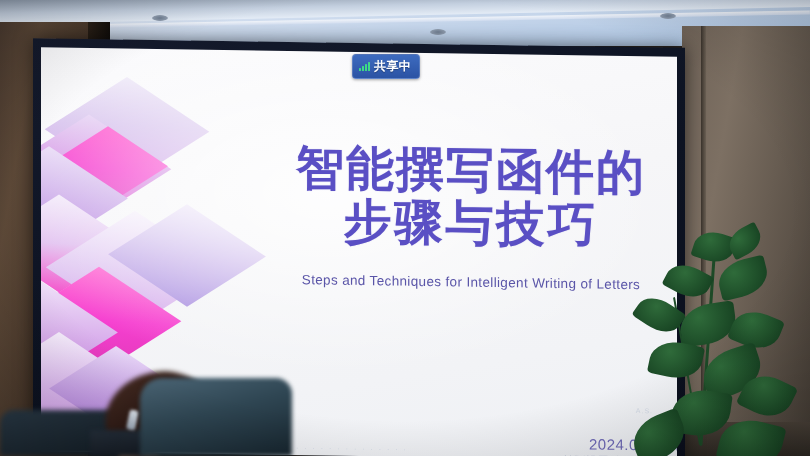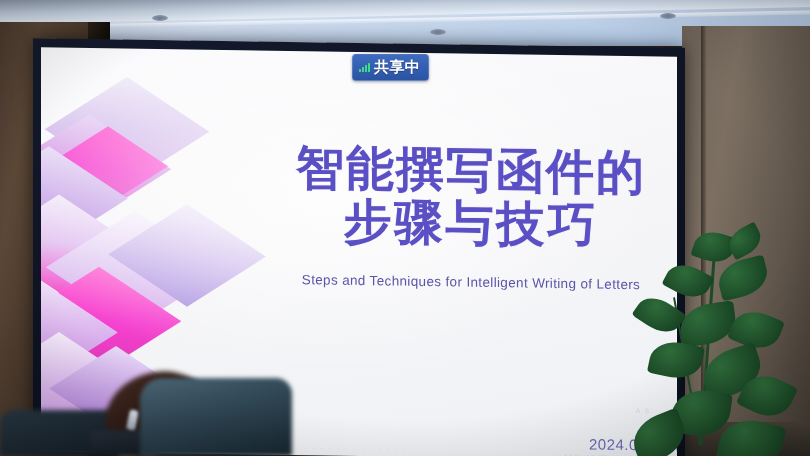--- a/index.html
+++ b/index.html
@@ -117,21 +117,21 @@
   .badge{
     position:absolute;left:352px;top:54px;
     display:flex;align-items:center;gap:4px;
     padding:3px 8px 3px 6px;border-radius:4px;
     background:linear-gradient(180deg,#3d6bbf,#2b53a4);
     box-shadow:0 1px 3px rgba(0,0,0,.35);
     border:1px solid rgba(255,255,255,.18);
     z-index:30;
   }
   .badge-label{
-    font-size:15px;color:#ffffff;font-weight:bold;letter-spacing:.4px;
+    font-size:12px;color:#ffffff;font-weight:bold;letter-spacing:.4px;
     font-family:Liberation Mono, monospace;
     text-shadow:0 1px 1px rgba(0,0,0,.3);
   }
   .bars{display:flex;align-items:flex-end;gap:1px;height:9px;}
   .bars i{display:block;width:2px;background:#3ddc84;border-radius:.5px;}
   .bars i:nth-child(1){height:3px;}
   .bars i:nth-child(2){height:5px;}
   .bars i:nth-child(3){height:7px;}
   .bars i:nth-child(4){height:9px;}
 

